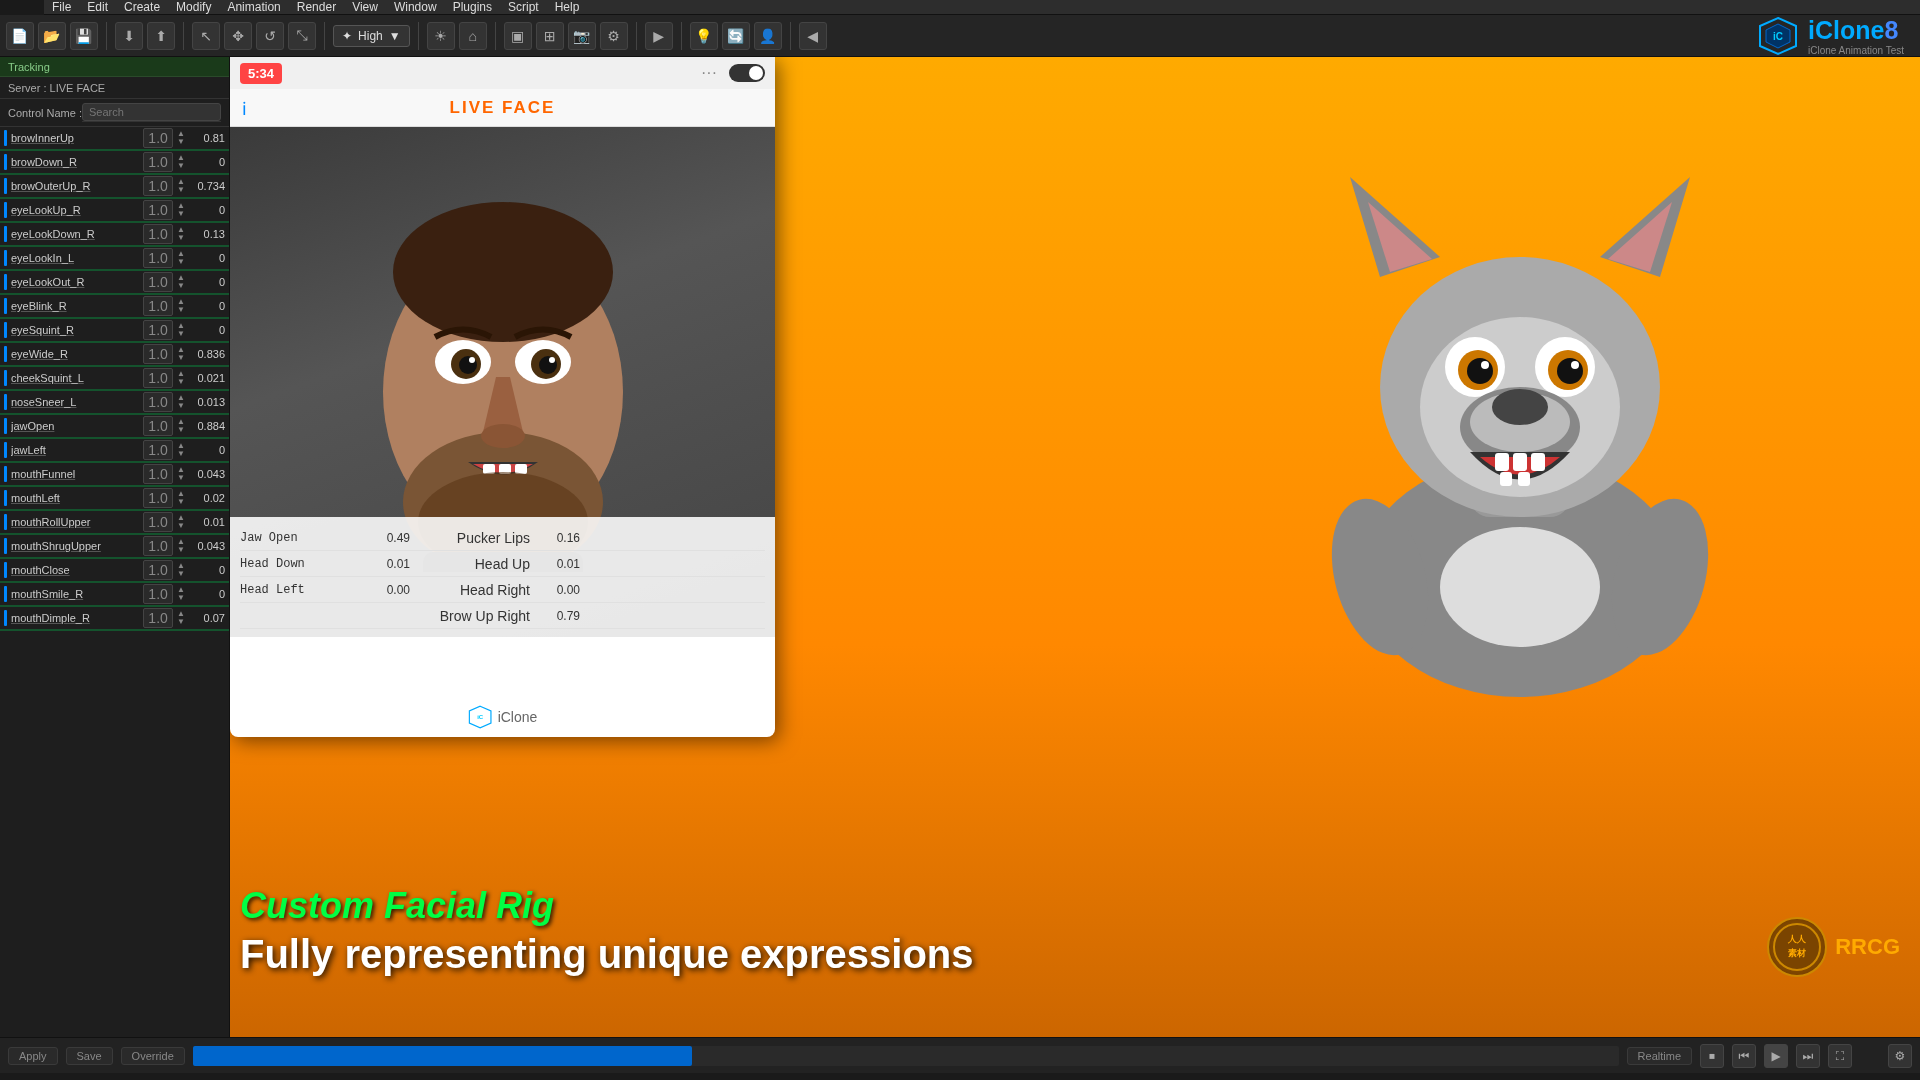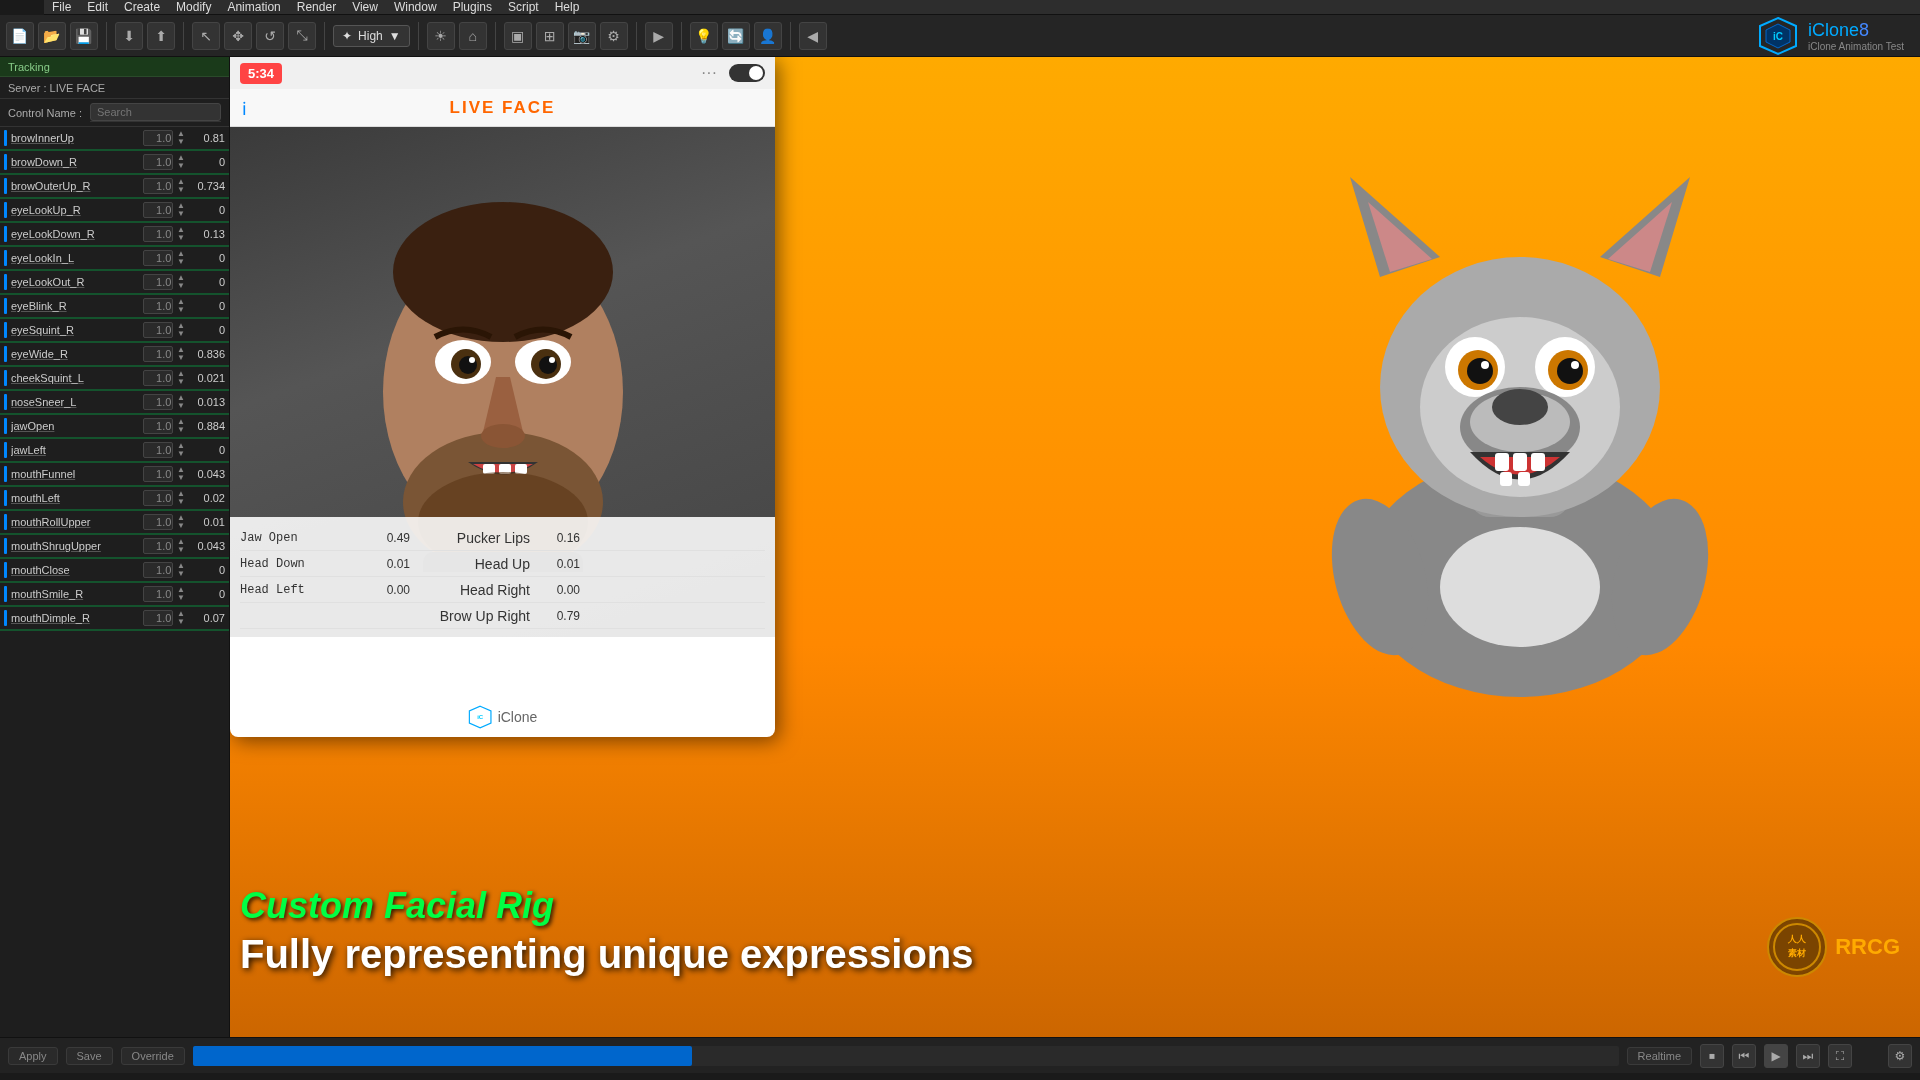--- a/index.html
+++ b/index.html
@@ -140,26 +140,26 @@
       color: #ccc;
       overflow: hidden;
       text-overflow: ellipsis;
       white-space: nowrap;
       text-decoration: underline;
       text-decoration-color: #555;
     }
     .param-multiplier {
       width: 30px;
       text-align: center;
-      font-size: 11px;
+      font-size: 14px;
       color: #888;
       background: #2a2a2a;
       border: 1px solid #444;
       border-radius: 2px;
-      padding: 1px 12px;
+      padding: 1px 4px;
       margin: 0 2px;
     }
     .param-arrows {
       display: flex;
       flex-direction: column;
       margin: 0 2px;
     }
     .param-arrow {
       font-size: 8px;
       color: #888;
@@ -459,21 +459,20 @@
       color: #aaa;
     }
 
     
     #control-bar {
       height: 28px;
       background: #1e1e1e;
       display: flex;
       align-items: center;
       padding: 0 8px;
-      gap: 8px;
       border-bottom: 1px solid #333;
     }
     .control-label {
       font-size: 11px;
       color: #aaa;
     }
 
     
     .wolf-svg {
       position: absolute;
@@ -532,21 +531,21 @@
   <div class="toolbar-sep"></div>
   <div class="toolbar-btn">◀</div>
 
   <div class="logo-area">
     <svg width="40" height="40" viewBox="0 0 40 40">
       <polygon points="20,2 38,10 38,30 20,38 2,30 2,10" fill="none" stroke="#00aaff" stroke-width="2"></polygon>
       <polygon points="20,8 32,14 32,26 20,32 8,26 8,14" fill="#003366" stroke="#0066cc" stroke-width="1"></polygon>
       <text x="20" y="24" text-anchor="middle" fill="#00ccff" font-size="10" font-weight="bold">iC</text>
     </svg>
     <div>
-      <div style="font-size:18px;font-weight:normal;color:#00aaff;">
+      <div style="font-size:25px;font-weight:bold;color:#00aaff;">
         <span>iClone</span><span style="color:#4488ff;">8</span>
       </div>
       <div style="font-size:10px;color:#888;">iClone Animation Test</div>
     </div>
   </div>
 </div>
 
 <div id="main">
 
   <div id="left-panel">

